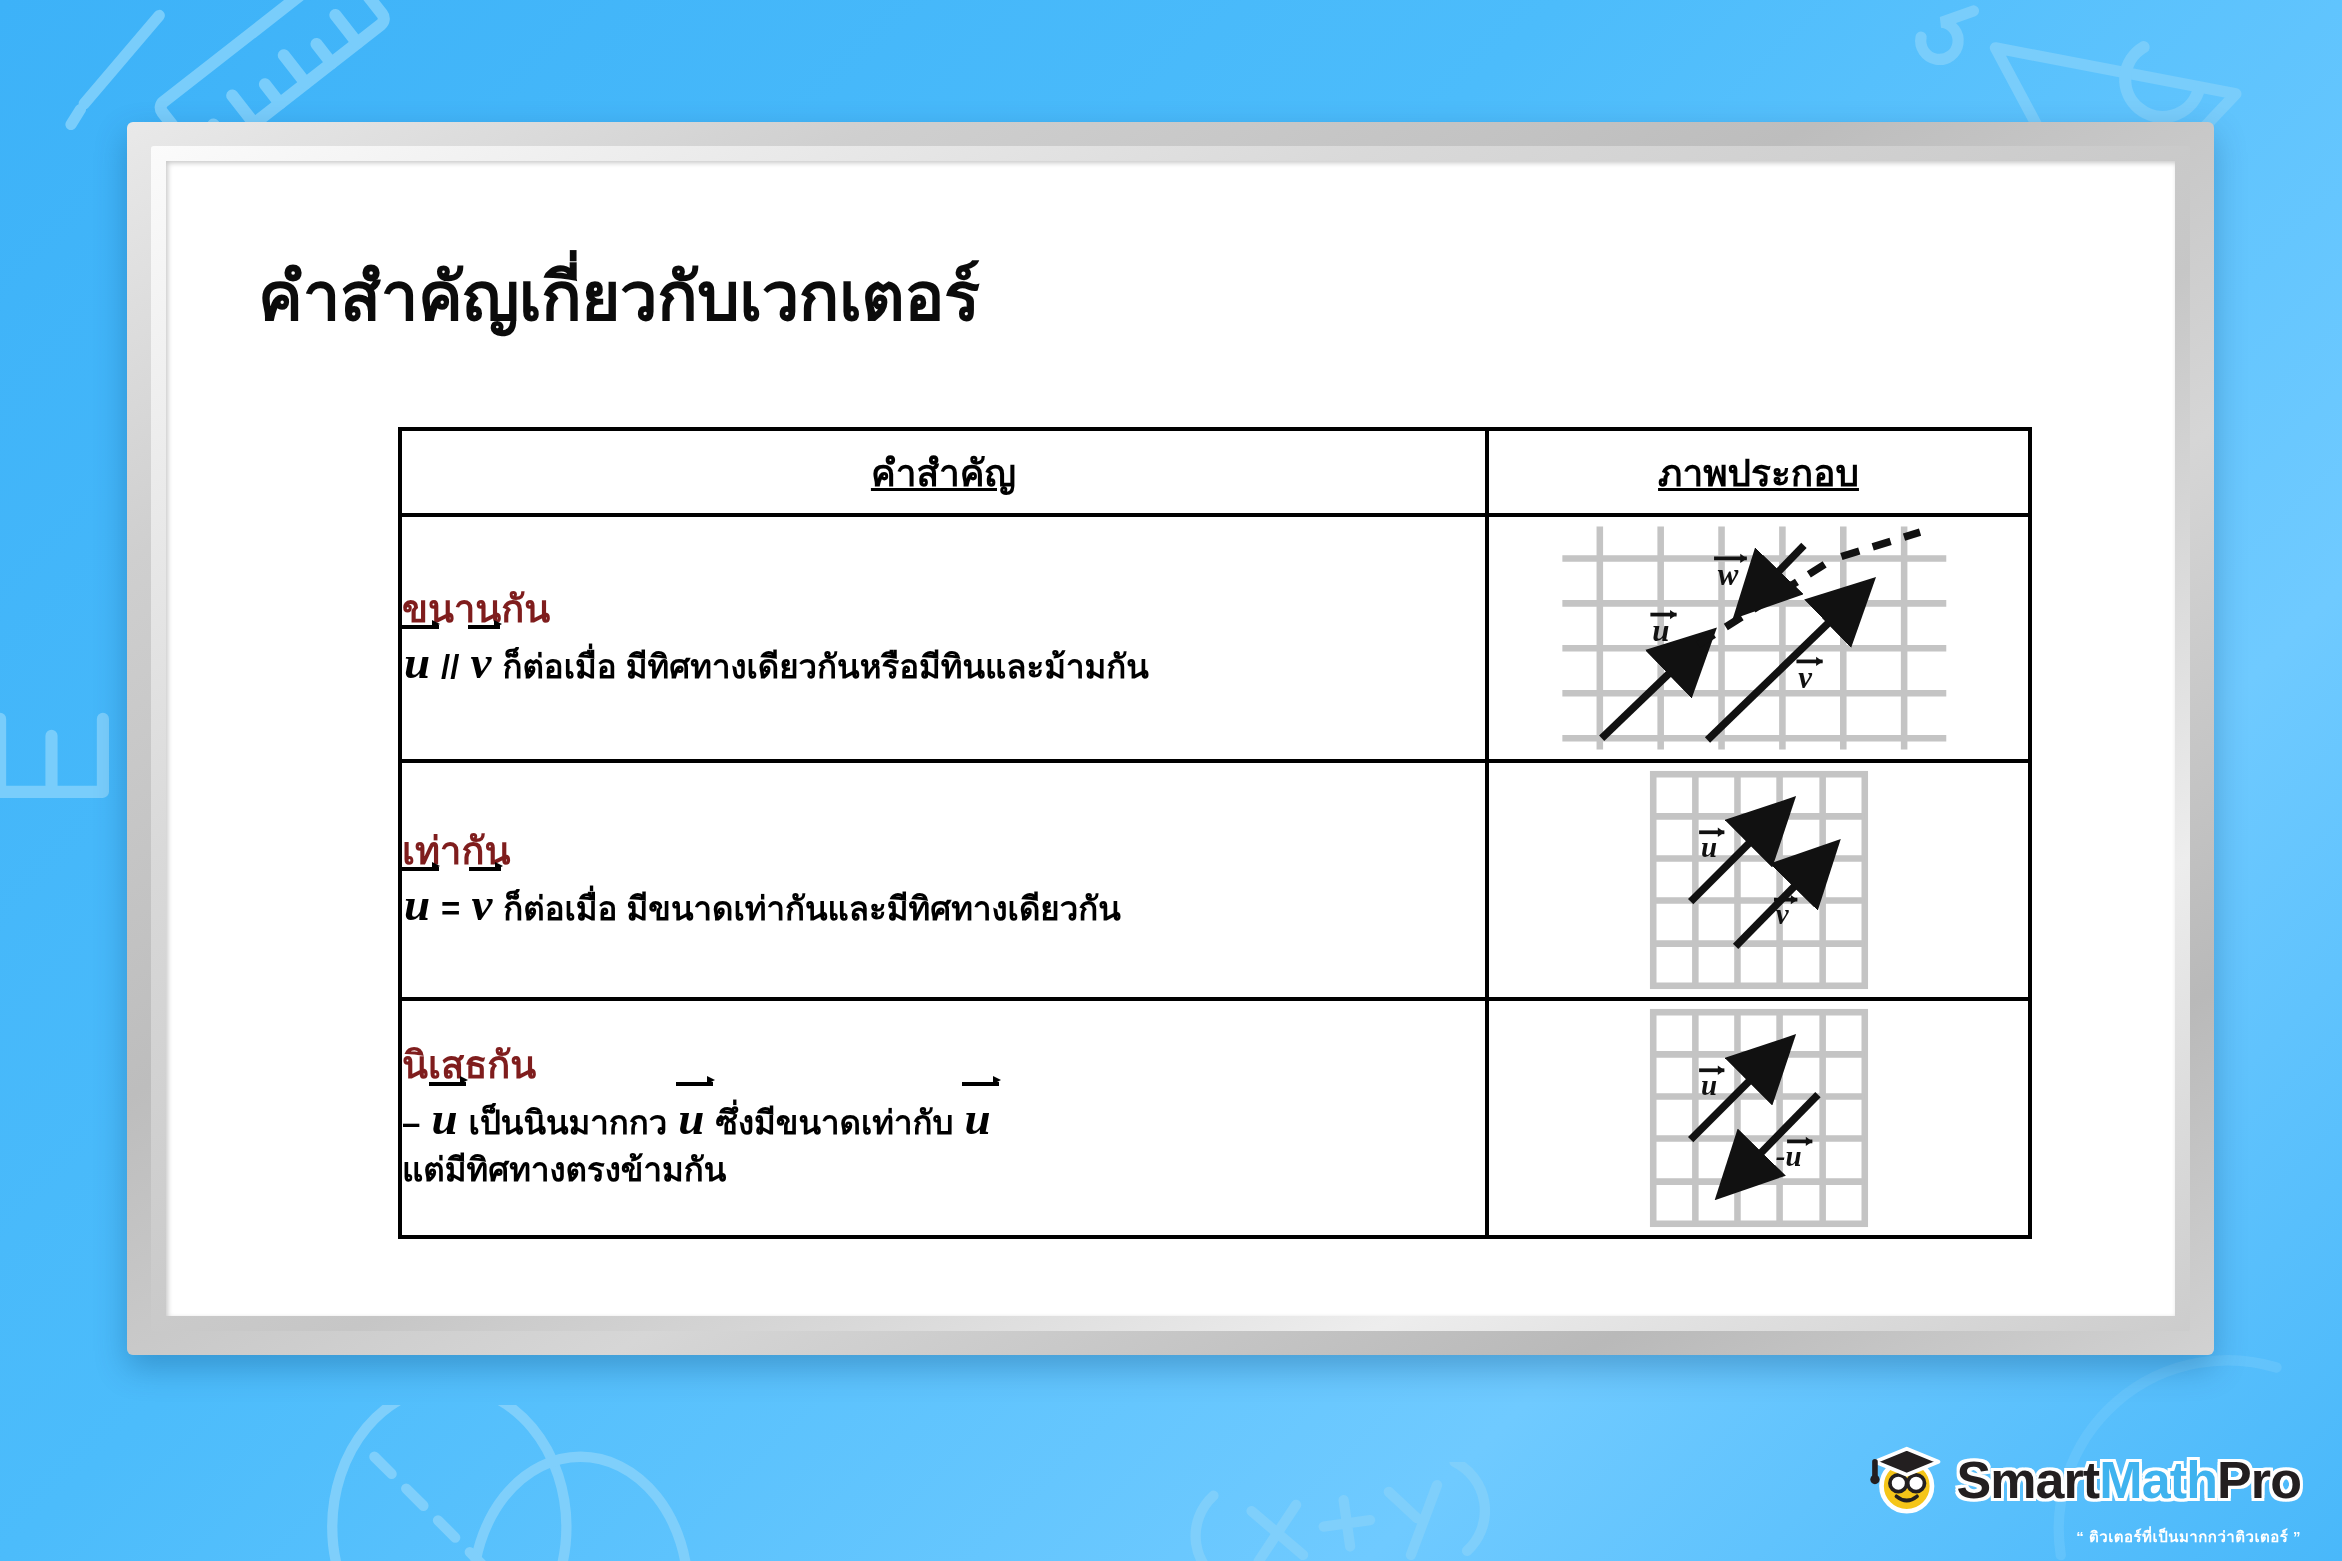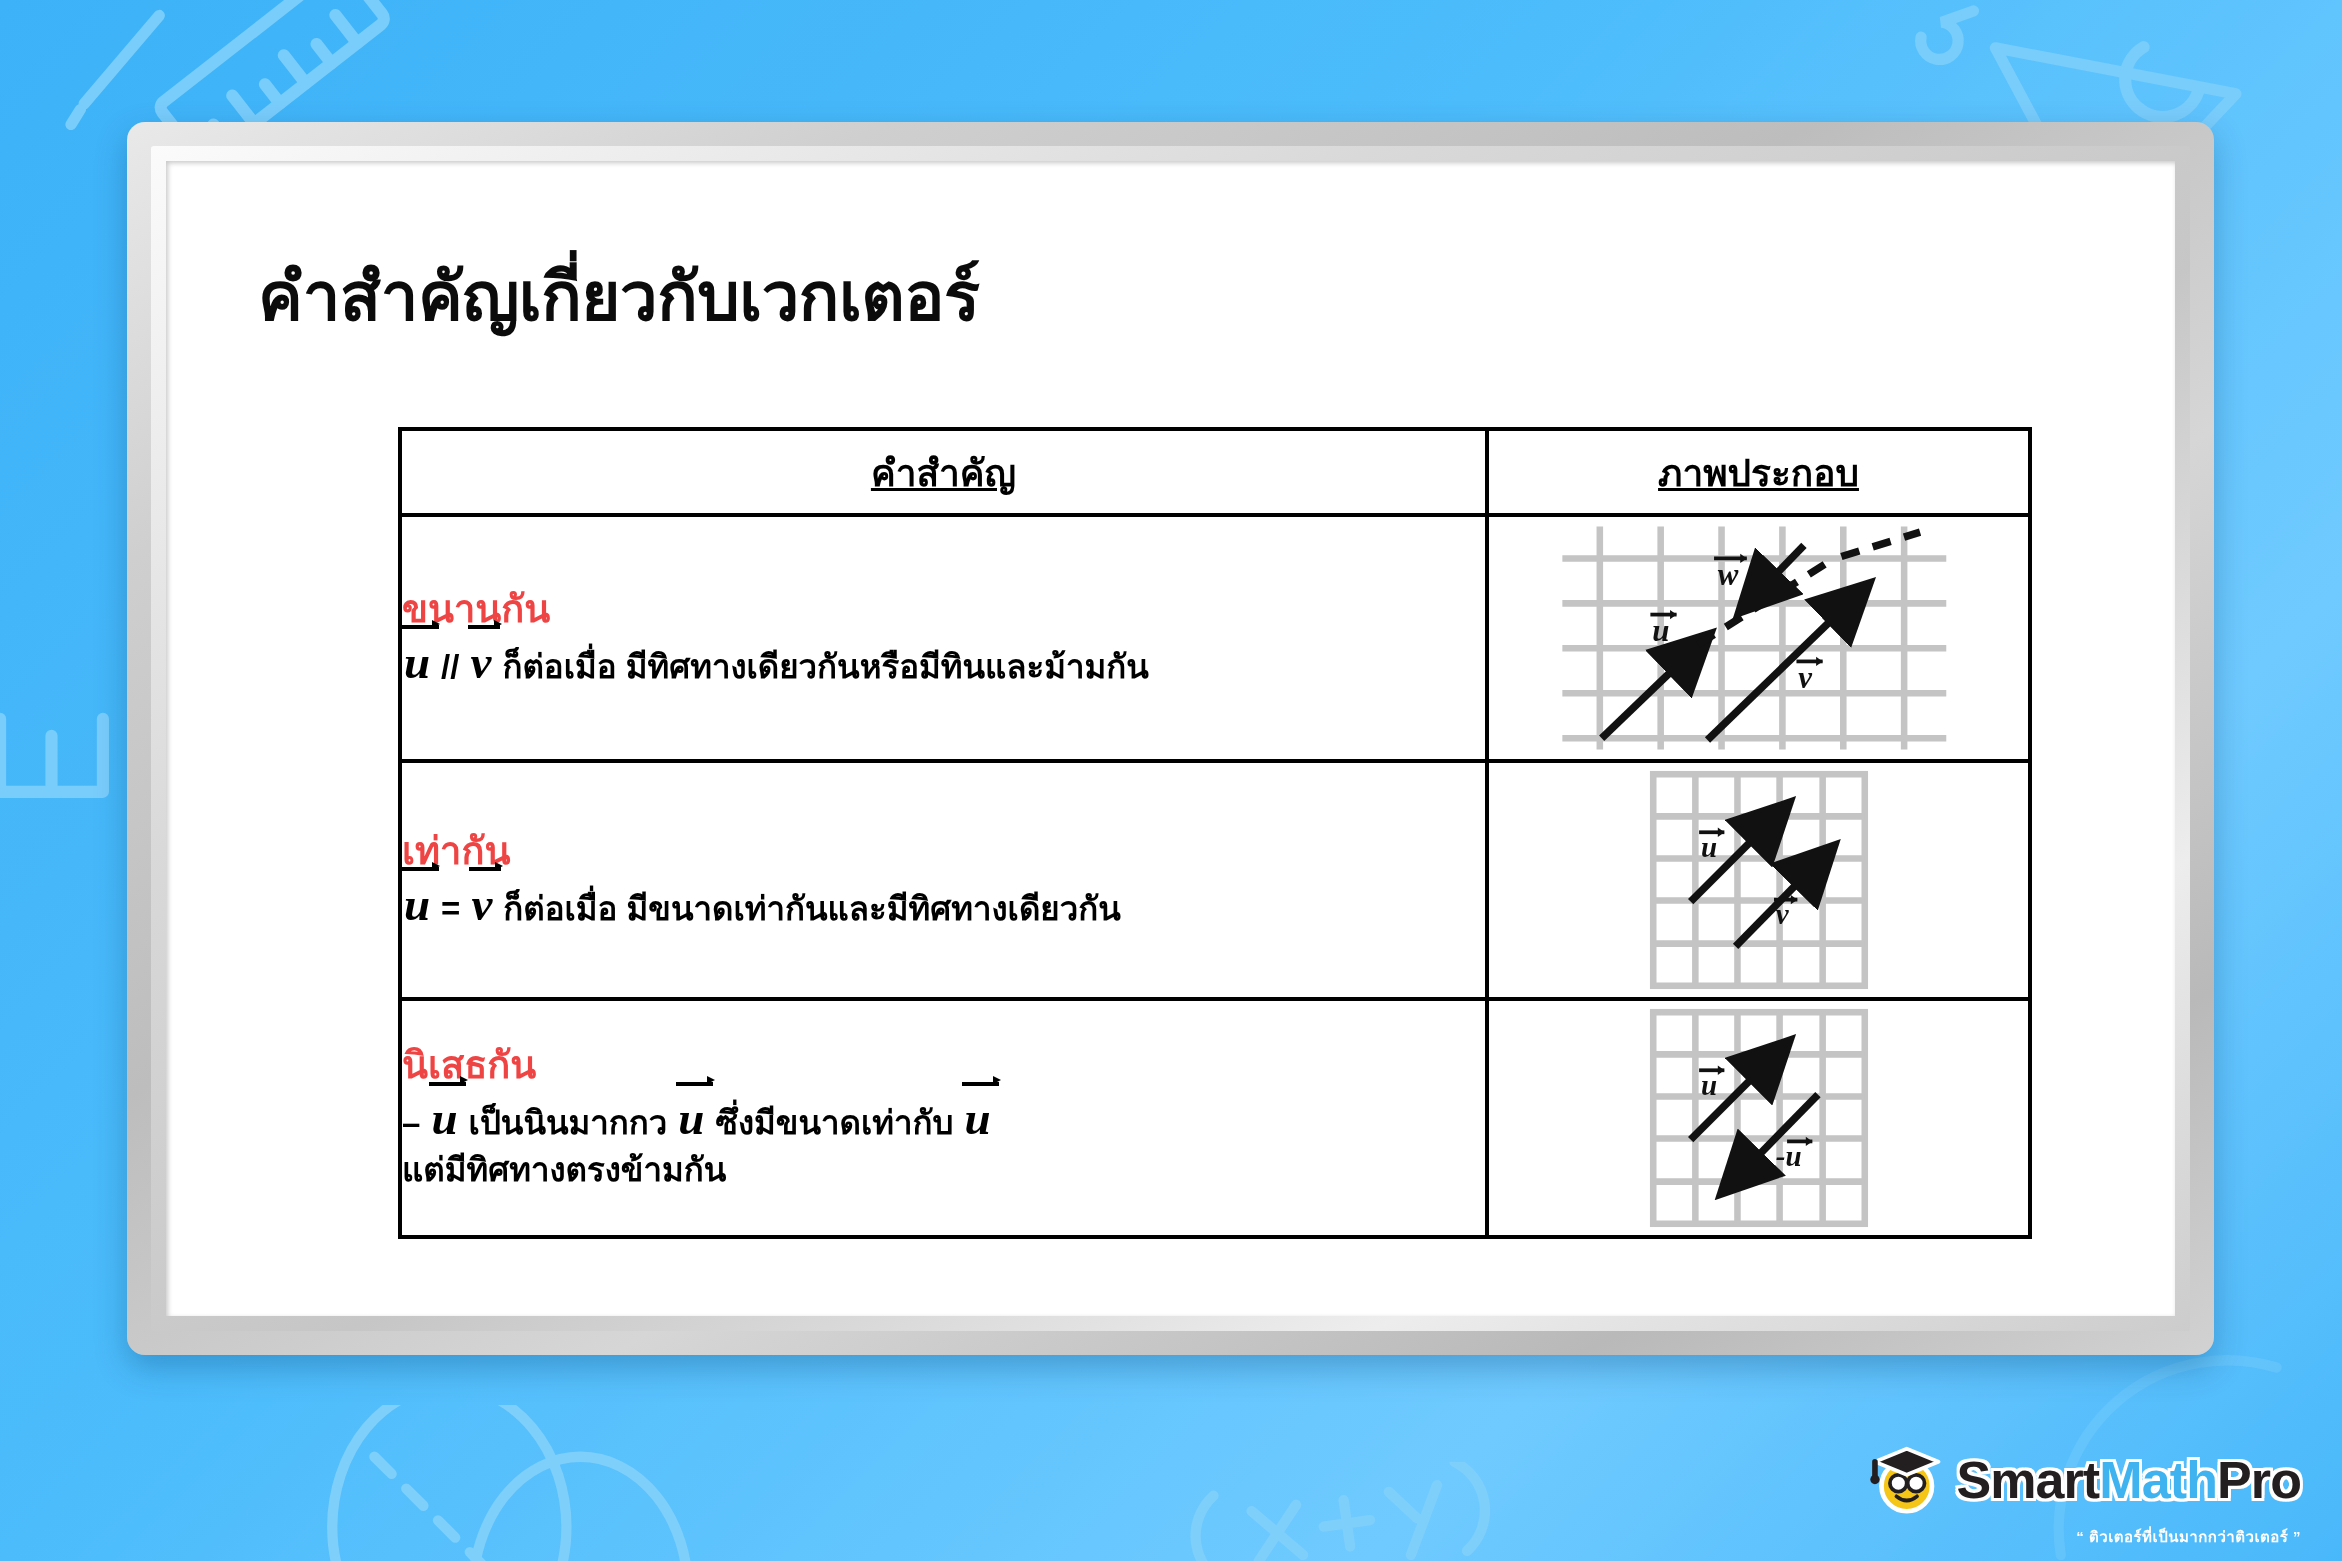--- a/index.html
+++ b/index.html
@@ -19,21 +19,21 @@
     background: linear-gradient(135deg, #3db2f8 0%, #4cbcfb 40%, #6fcaff 75%, #49b8fa 100%);
   }
   #bg-decor { position: absolute; inset: 0; }
   #bg-decor svg { position: absolute; }
 
   
   #frame {
     position: absolute;
     left: 127px; top: 122px;
     width: 2087px; height: 1233px;
-    border-radius: 18px;
+    border-radius: 6px;
     background: linear-gradient(150deg,#e9e9e9 0%, #cfcfcf 18%, #bdbdbd 40%, #d6d6d6 62%, #b9b9b9 85%, #d2d2d2 100%);
     box-shadow: 0 13px 32px rgba(0,60,110,0.30);
     padding: 24px;
     box-sizing: border-box;
   }
   #frame-inner {
     width: 100%; height: 100%;
     border-radius: 2.8px;
     background: linear-gradient(150deg,#fbfbfb 0%, #d9d9d9 30%, #c6c6c6 55%, #ededed 80%, #cccccc 100%);
     padding: 15px;
@@ -80,21 +80,21 @@
     font-weight: 700;
     color: #000;
     text-align: center;
     text-decoration: underline;
   }
 
   .cell-kw { padding: 24px 34px 28px 34px; }
   .kw-term {
     font-size: 38px;
     font-weight: 700;
-    color: #ef4444;
+    color: #7f1d1d;
     margin-bottom: 5.6px;
     line-height: 1.25;
   }
   .kw-desc {
     font-size: 33px;
     font-weight: 700;
     color: #000;
     line-height: 1.42;
   }
   .cell-img { text-align: center; padding: 15px 0; }

